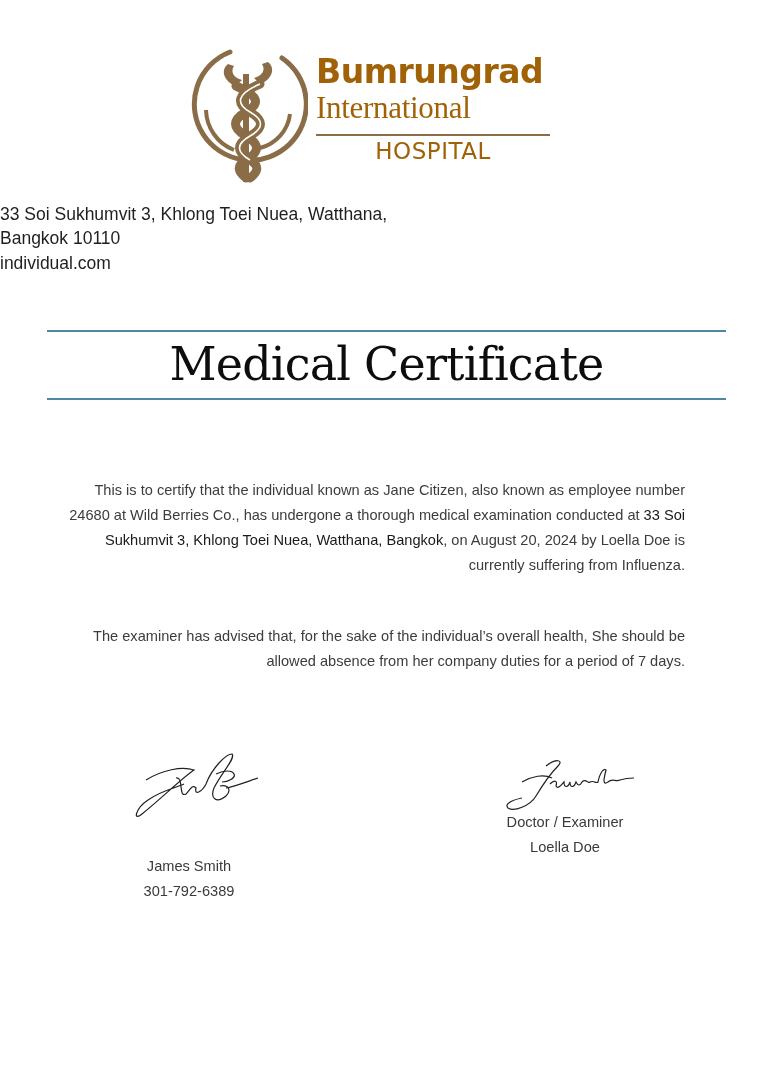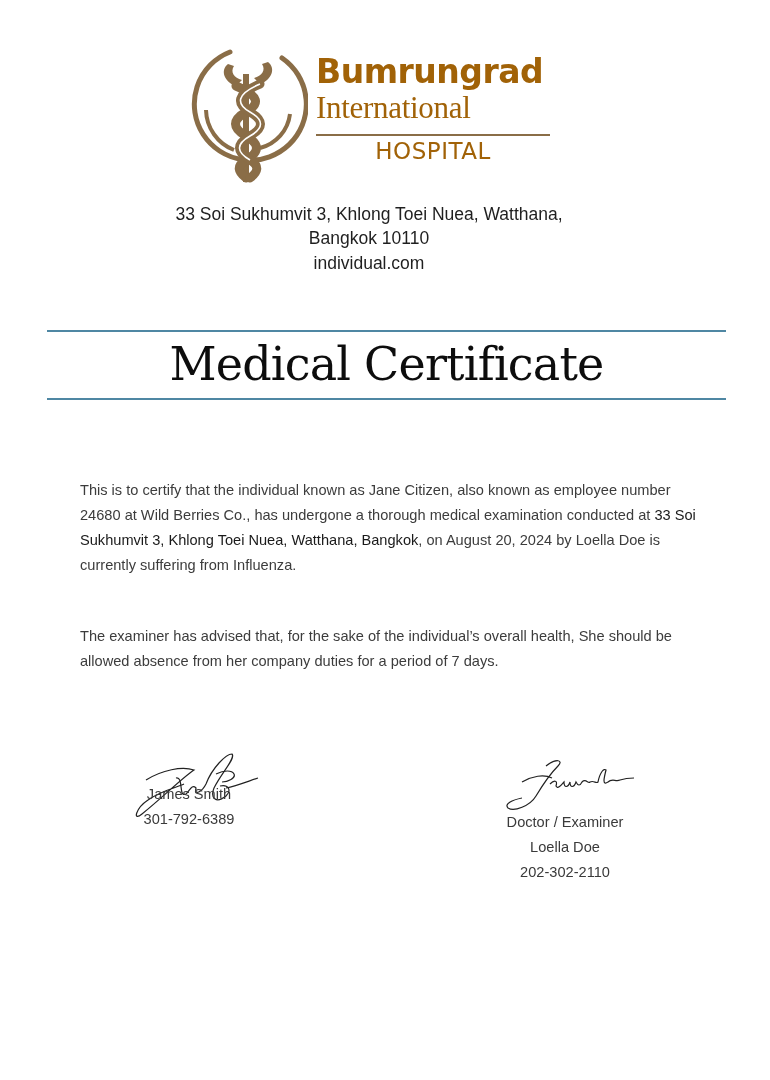--- a/index.html
+++ b/index.html
@@ -61,21 +61,20 @@
       line-height: 30px;
       text-align: center;
       width: 234px;
       letter-spacing: 0.5px;
     }
     .address-block {
       position: absolute;
       left: 0;
       top: 202px;
       width: 738px;
-      text-align: center;
       font-size: 17.5px;
       line-height: 24.3px;
       color: #1f1f1f;
     }
     .title-rule {
       position: absolute;
       left: 47px;
       width: 679px;
       height: 1.5px;
       background: #4f87a3;
@@ -89,39 +88,39 @@
       width: 773px;
       text-align: center;
       font-family: "DejaVu Serif", serif;
       font-size: 46px;
       line-height: 60px;
       color: #0d0d0d;
       letter-spacing: -0.8px;
     }
     .para {
       position: absolute;
-      left: 80px;
+      left: 65px;
       width: 620px;
-      text-align: left;
+      text-align: right;
       font-size: 14.6px;
       line-height: 25px;
       color: #3c3c3c;
     }
     .para-1 { top: 478px; }
     .para-2 { top: 624px; }
     .dark { color: #1a1a1a; }
     .sig-block {
       position: absolute;
       width: 200px;
       text-align: center;
       font-size: 14.6px;
       line-height: 25px;
       color: #3a3a3a;
     }
-    .sig-left { left: 89px; top: 782px; }
+    .sig-left { left: 89px; top: 854px; }
     .sig-right { left: 465px; top: 810px; }
     .sig-img {
       position: absolute;
     }
     .sig-img.left { left: 132px; top: 748px; width: 130px; height: 74px; }
     .sig-img.right { left: 502px; top: 756px; width: 135px; height: 60px; }
   </style>
 </head>
 <body>
 
@@ -176,14 +175,13 @@
 </svg>
 
 <div class="sig-block sig-left">
   <div>James Smith</div>
   <div>301-792-6389</div>
 </div>
 
 <div class="sig-block sig-right">
   <div>Doctor / Examiner</div>
   <div>Loella Doe</div>
-  <div>202-302-2110</div>
 </div>
 
 </body></html>

